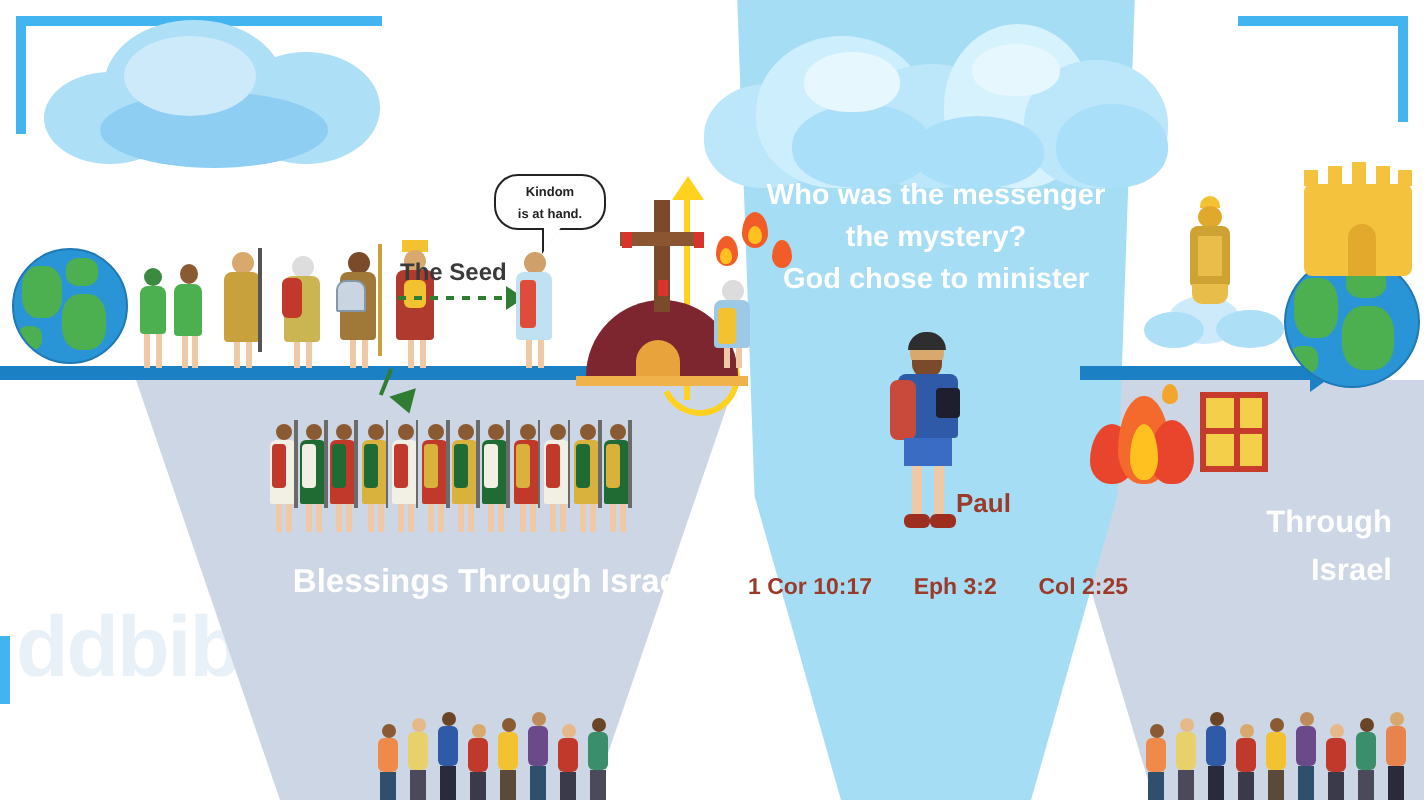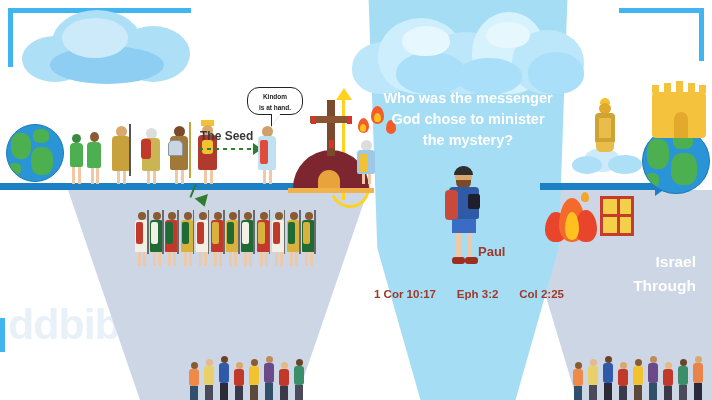--- a/index.html
+++ b/index.html
@@ -279,22 +279,22 @@
   <div class="flame y" style="left:360px;top:124px;width:6px;height:8px;"></div>
   <div class="flame" style="left:371px;top:106px;width:13px;height:18px;"></div>
   <div class="flame y" style="left:374px;top:113px;width:7px;height:9px;"></div>
   <div class="flame" style="left:386px;top:120px;width:10px;height:14px;"></div>
 
   <div class="green-arrow-tail"></div>
   <div class="green-arrow"></div>
 
   <div class="question">
     <div>Who was the messenger</div>
+    <div>the mystery?</div>
     <div>God chose to minister</div>
-    <div>the mystery?</div>
   </div>
 
   <div class="person" style="left:444px;top:168px;width:40px;height:100px;">
     <div class="head" style="left:11px;top:0;width:17px;height:17px;background:#d9a86c;"></div>
     <div style="position:absolute;left:10px;top:-2px;width:19px;height:9px;background:#2e2e2e;border-radius:9px 9px 0 0;"></div>
     <div style="position:absolute;left:12px;top:12px;width:15px;height:9px;background:#7a4a2b;border-radius:0 0 7px 7px;"></div>
     <div class="body" style="left:5px;top:19px;width:30px;height:32px;background:#2f5aa8;"></div>
     <div style="position:absolute;left:1px;top:22px;width:13px;height:30px;background:#c94a3a;border-radius:4px;"></div>
     <div style="position:absolute;left:24px;top:26px;width:12px;height:15px;background:#1e1e2e;border-radius:2px;"></div>
     <div style="position:absolute;left:8px;top:51px;width:24px;height:14px;background:#3a6cc4;"></div>
@@ -441,23 +441,24 @@
     <b style="left:30px;top:14px;width:22px;height:32px;background:#e8452c;"></b>
     <b style="left:20px;top:16px;width:14px;height:28px;background:#ffc11f;"></b>
     <b style="left:36px;top:-4px;width:8px;height:10px;background:#f4a52c;"></b>
   </div>
 
   <div class="gate">
     <i style="left:14px;top:0;width:3px;height:34px;"></i>
     <i style="left:0;top:15px;width:28px;height:3px;"></i>
   </div>
 
+  <div class="bti-left">Blessings Through Israel</div>
   <div class="bti-right">
+    <div>Through</div>
     <div>Israel</div>
-    <div>Through</div>
   </div>
 
   <div id="crowd-left" style="position:absolute;left:188px;top:356px;width:132px;height:44px;">
       <div style="position:absolute;left:0px;top:6px;width:12px;height:38px;">
         <div style="position:absolute;left:3px;top:0;width:7px;height:7px;border-radius:50%;background:#8a5a32;"></div>
         <div style="position:absolute;left:1px;top:7px;width:10px;height:17px;border-radius:3px;background:#f08a4b;"></div>
         <div style="position:absolute;left:2px;top:24px;width:8px;height:17px;background:#2f4f6a;"></div>
       </div>
       <div style="position:absolute;left:15px;top:3px;width:12px;height:41px;">
         <div style="position:absolute;left:3px;top:0;width:7px;height:7px;border-radius:50%;background:#e5b98a;"></div>

